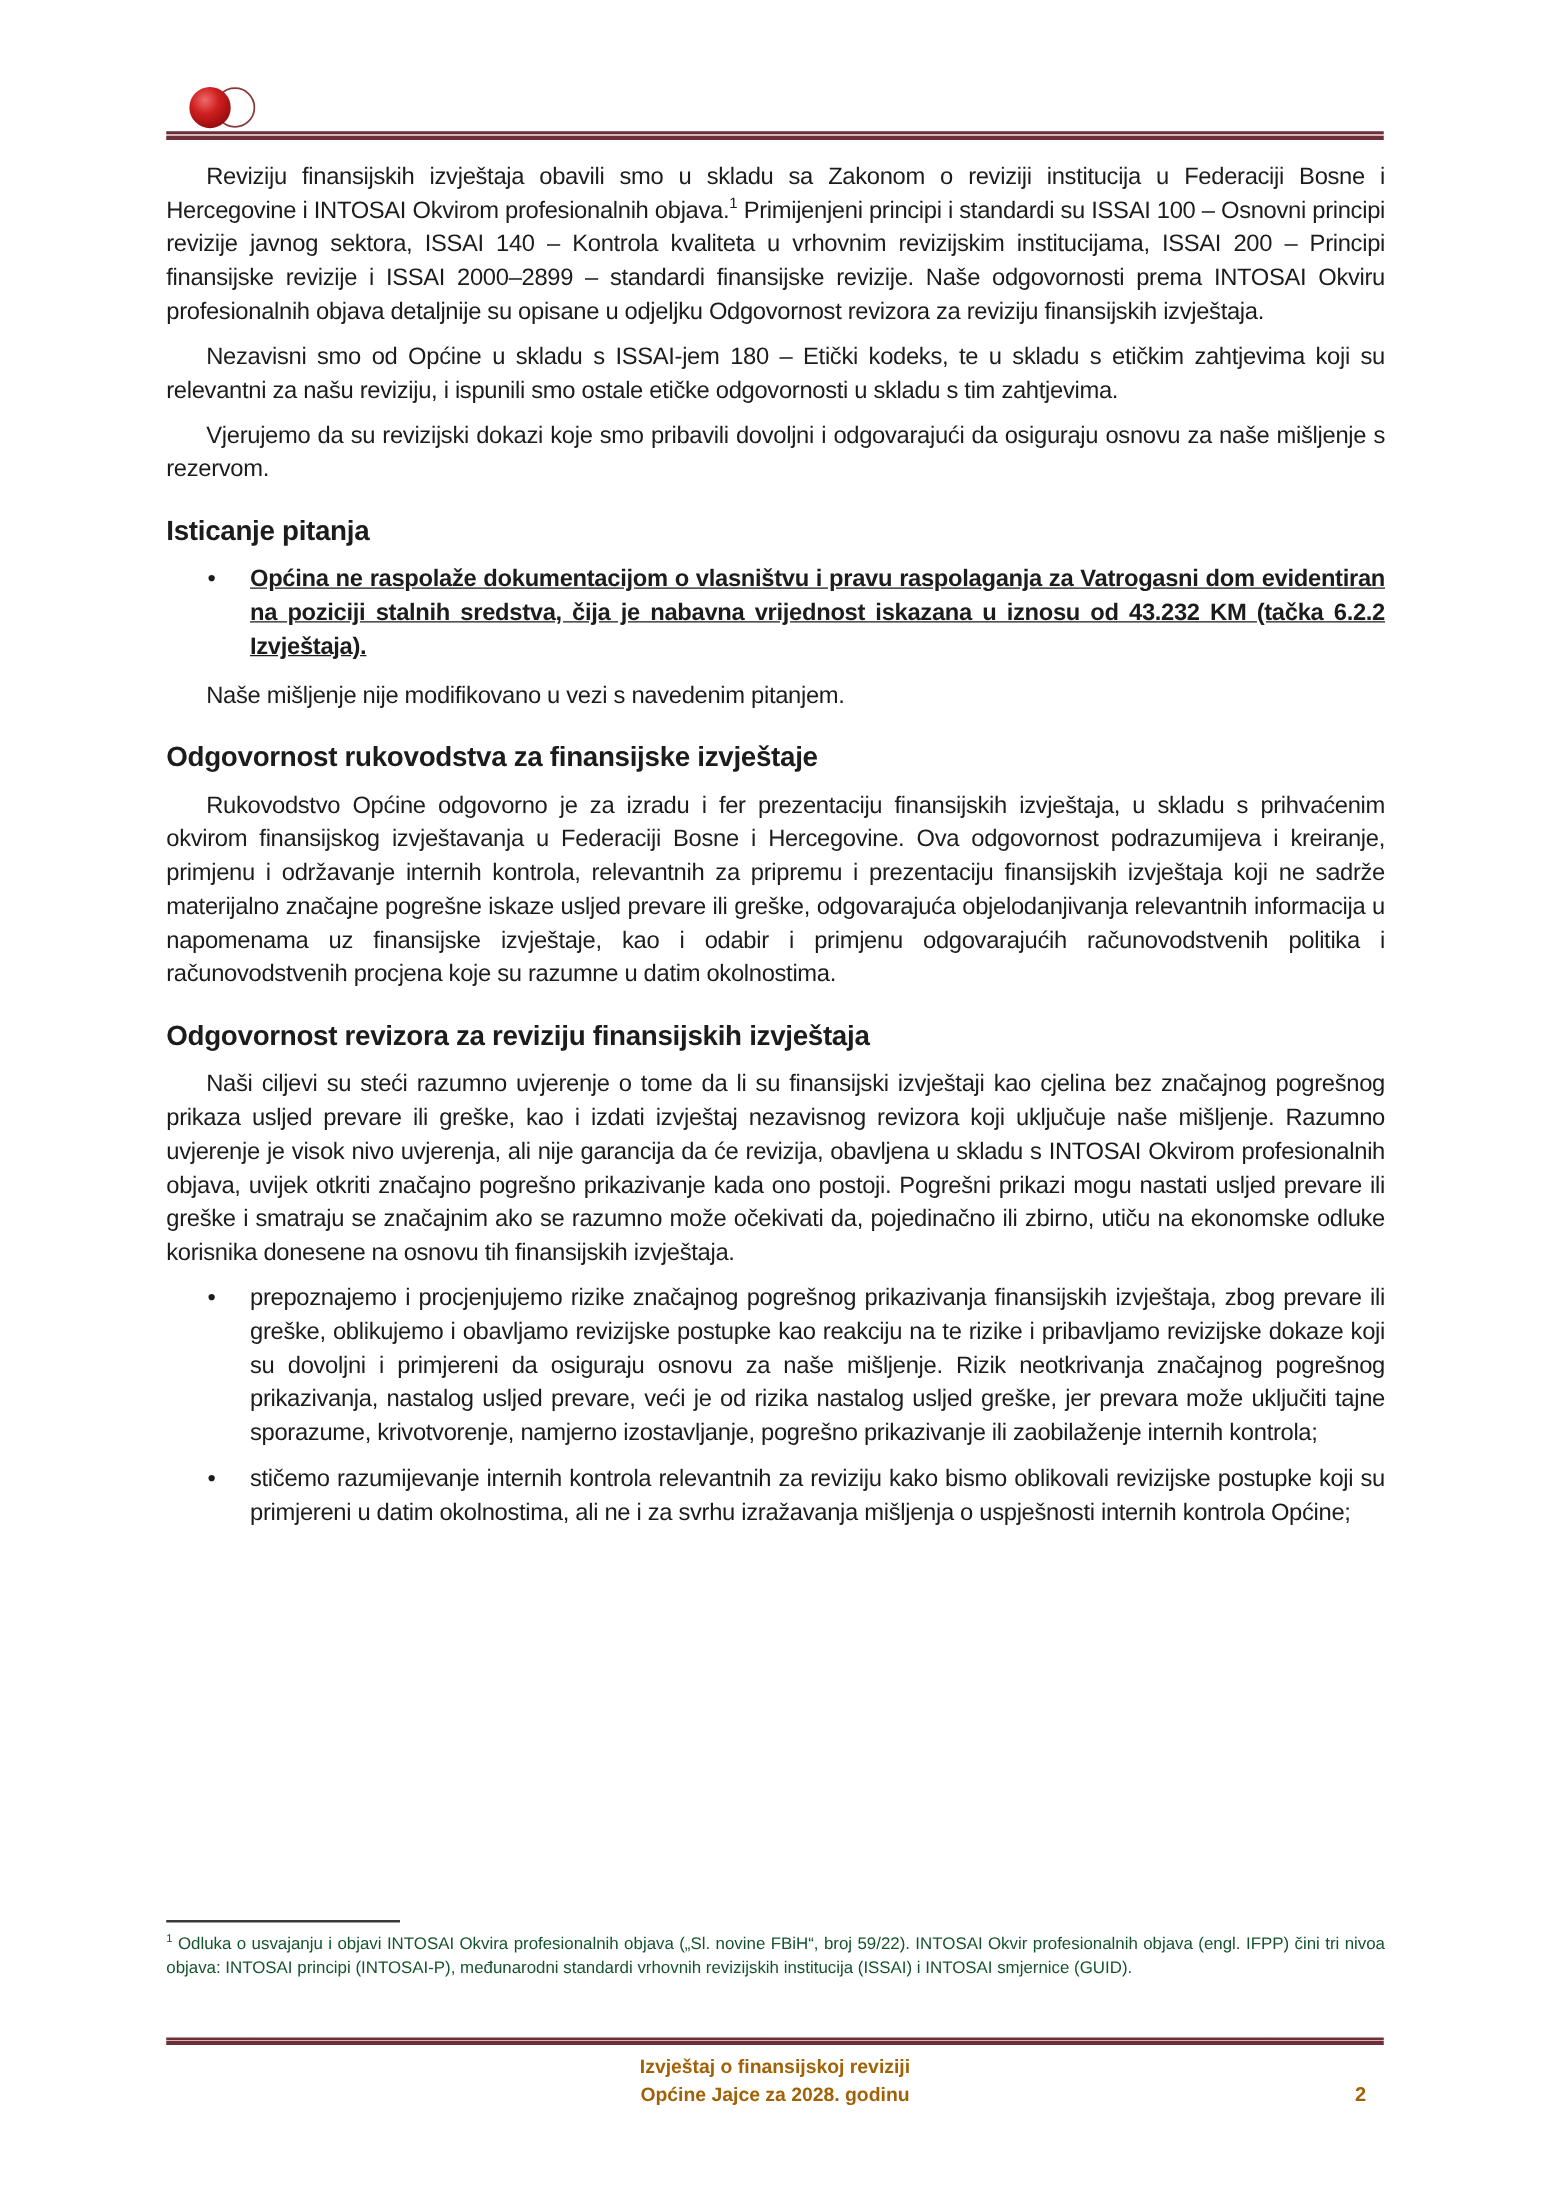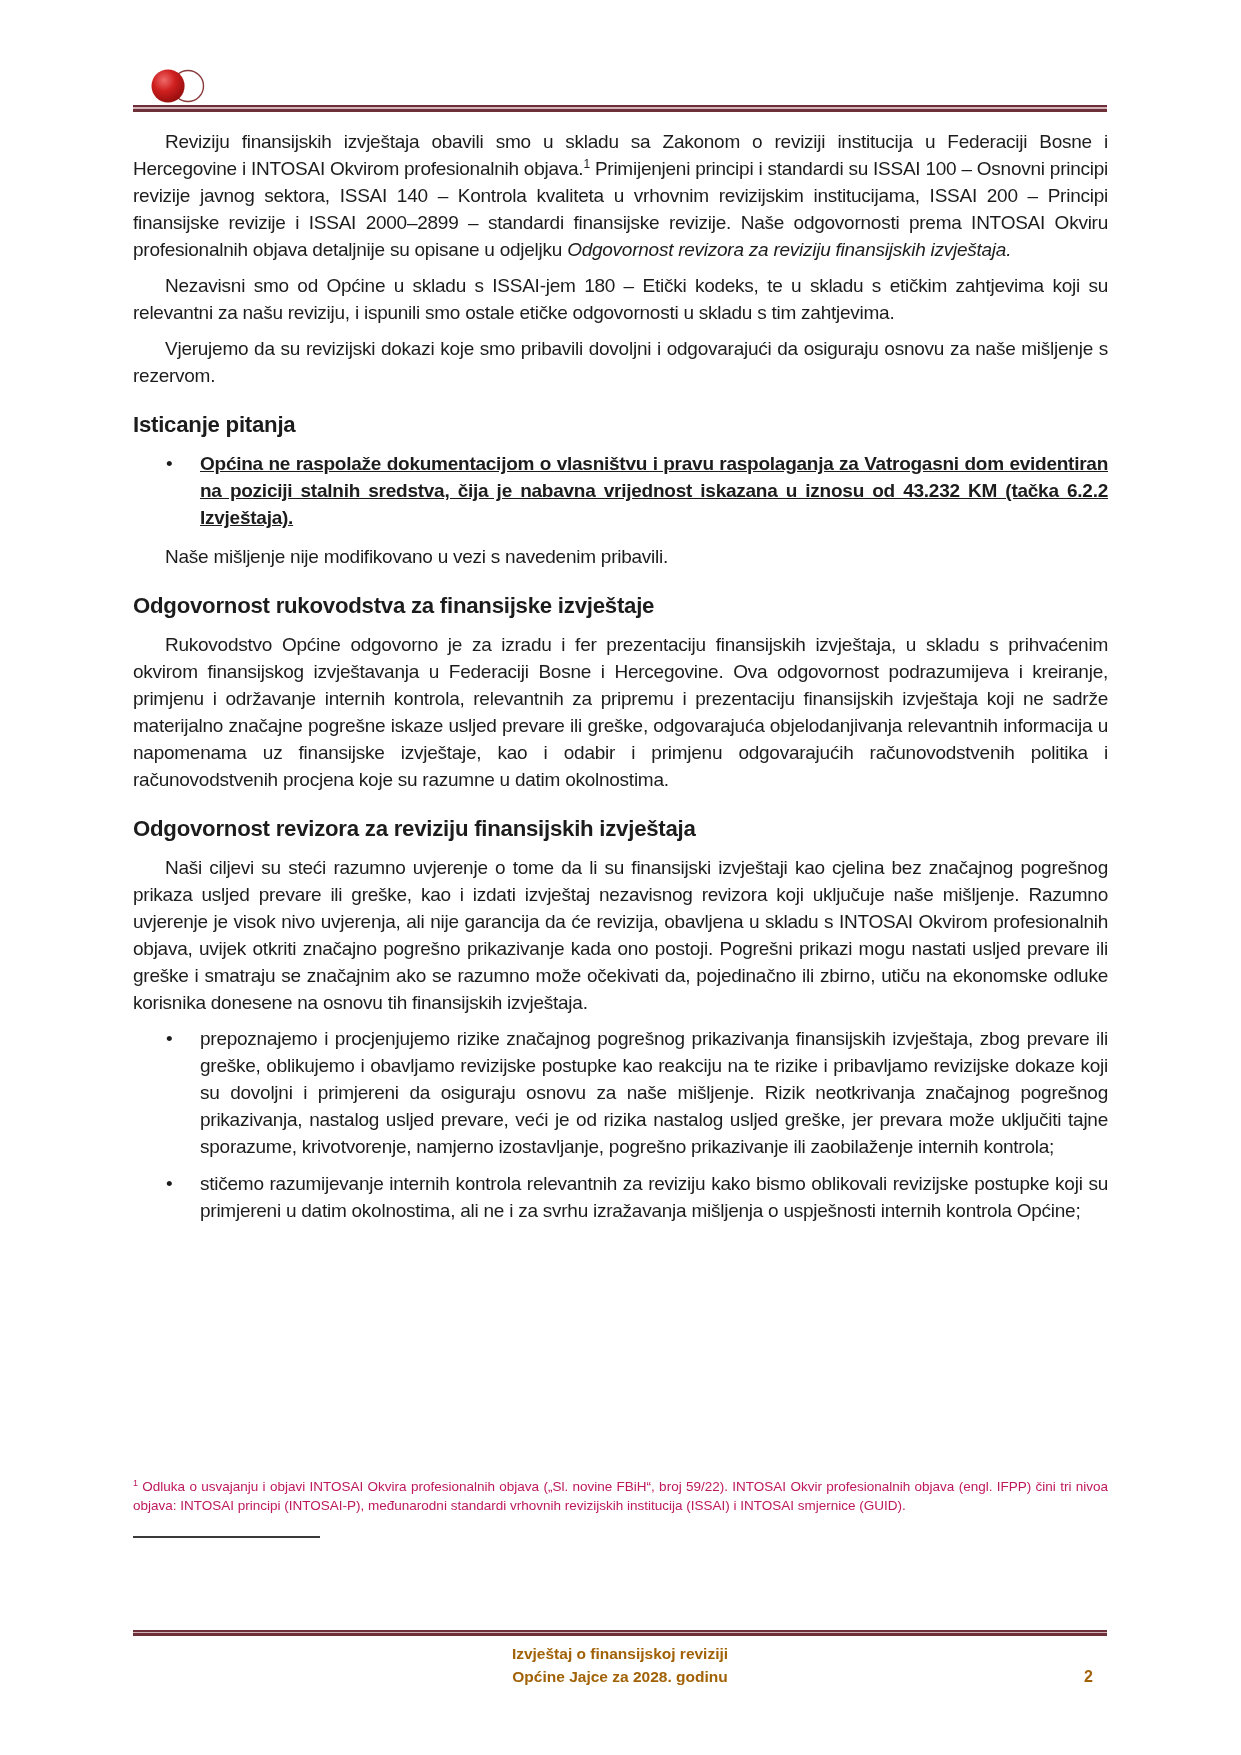--- a/index.html
+++ b/index.html
@@ -25,34 +25,34 @@
     position:absolute;left:133px;top:128px;width:975px;
     font-size:19px;line-height:27px;letter-spacing:-0.25px;
     text-align:justify;
   }
   .para{margin:0 0 9px 0;text-indent:32px;}
   .section-heading{
     font-weight:bold;
     margin:22px 0 12px 0;text-align:left;text-indent:0;
   }
   .sup{font-size:12px;vertical-align:super;line-height:0;}
-  .italic{font-style:italic;}
+  .italic{}
   .bullet-list{margin:4px 0 12px 0;}
   .bullet-item{display:flex;margin:0 0 10px 0;}
   .bullet-marker{flex:0 0 67px;padding-left:33px;box-sizing:border-box;text-align:left;}
   .bullet-text{flex:1;text-align:justify;}
   .bold{font-weight:bold;text-decoration:underline;}
 
   
   .footnote-sep{
     position:absolute;left:133px;top:1536px;width:187px;height:2px;background:#3a3a3a;
   }
   .footnote{
-    position:absolute;left:133px;top:1477px;width:975px;
-    font-size:13.5px;line-height:19px;color:#be185d;text-align:justify;
+    position:absolute;left:133px;top:1545px;width:975px;
+    font-size:13.5px;line-height:19px;color:#14532d;text-align:justify;
   }
   .footnote .sup{font-size:9px;}
 
   
   .footer-rule{
     position:absolute;left:133px;top:1630px;width:974px;height:6px;
     background:linear-gradient(to bottom,
       #6d2f38 0px,#6d2f38 2px,
       #d3b4b8 2px,#d3b4b8 3px,
       #6d2f38 3px,#6d2f38 6px);
@@ -97,21 +97,21 @@
     <h3 class="section-heading">Isticanje pitanja</h3>
 
 
     <div class="bullet-list">
       <div class="bullet-item">
         <span class="bullet-marker">•</span>
         <span class="bullet-text bold">Općina ne raspolaže dokumentacijom o vlasništvu i pravu raspolaganja za Vatrogasni dom evidentiran na poziciji stalnih sredstva, čija je nabavna vrijednost iskazana u iznosu od 43.232 KM (tačka 6.2.2 Izvještaja).</span>
       </div>
     </div>
 
-    <p class="para">Naše mišljenje nije modifikovano u vezi s navedenim pribavili.</p>
+    <p class="para">Naše mišljenje nije modifikovano u vezi s navedenim pitanjem.</p>
 
     <h3 class="section-heading">Odgovornost rukovodstva za finansijske izvještaje</h3>
 
     <p class="para">Rukovodstvo Općine odgovorno je za izradu i fer prezentaciju finansijskih izvještaja, u skladu s prihvaćenim okvirom finansijskog izvještavanja u Federaciji Bosne i Hercegovine. Ova odgovornost podrazumijeva i kreiranje, primjenu i održavanje internih kontrola, relevantnih za pripremu i prezentaciju finansijskih izvještaja koji ne sadrže materijalno značajne pogrešne iskaze usljed prevare ili greške, odgovarajuća objelodanjivanja relevantnih informacija u napomenama uz finansijske izvještaje, kao i odabir i primjenu odgovarajućih računovodstvenih politika i računovodstvenih procjena koje su razumne u datim okolnostima.</p>
 
     <h3 class="section-heading">Odgovornost revizora za reviziju finansijskih izvještaja</h3>
 
     <p class="para">Naši ciljevi su steći razumno uvjerenje o tome da li su finansijski izvještaji kao cjelina bez značajnog pogrešnog prikaza usljed prevare ili greške, kao i izdati izvještaj nezavisnog revizora koji uključuje naše mišljenje. Razumno uvjerenje je visok nivo uvjerenja, ali nije garancija da će revizija, obavljena u skladu s INTOSAI Okvirom profesionalnih objava, uvijek otkriti značajno pogrešno prikazivanje kada ono postoji. Pogrešni prikazi mogu nastati usljed prevare ili greške i smatraju se značajnim ako se razumno može očekivati da, pojedinačno ili zbirno, utiču na ekonomske odluke korisnika donesene na osnovu tih finansijskih izvještaja.</p>
 
 

